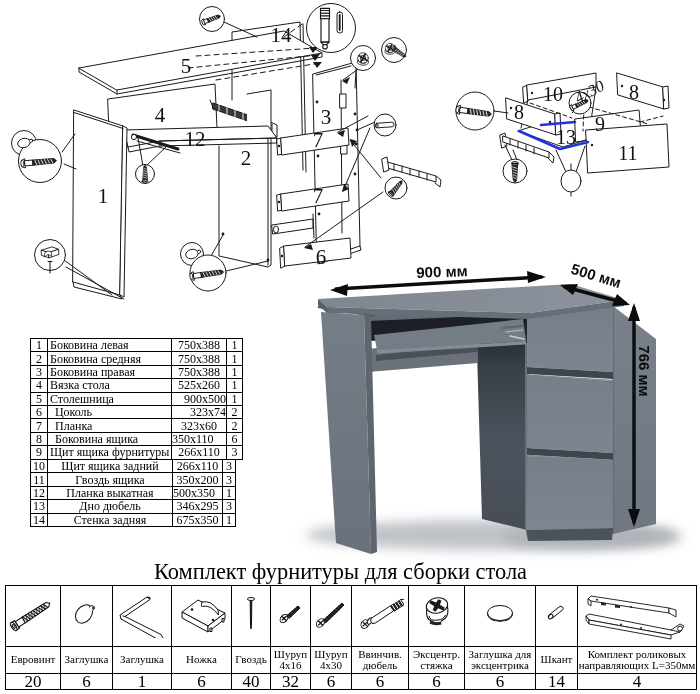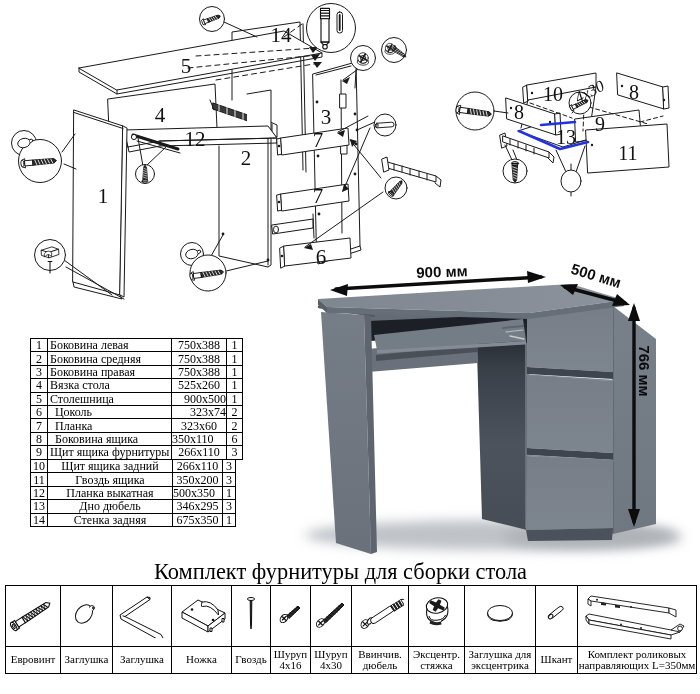--- a/index.html
+++ b/index.html
@@ -654,14 +654,28 @@
 <td class="lab">Ножка</td>
 <td class="lab">Гвоздь</td>
 <td class="lab">Шуруп<br>4х16</td>
 <td class="lab">Шуруп<br>4х30</td>
 <td class="lab">Ввинчив.<br>дюбель</td>
 <td class="lab">Эксцентр.<br>стяжка</td>
 <td class="lab">Заглушка для<br>эксцентрика</td>
 <td class="lab">Шкант</td>
 <td class="lab last">Комплект роликовых<br>направляющих L=350мм</td>
 </tr>
+<tr style="height:14px">
+<td class="num">20</td>
+        <td class="num">6</td>
+        <td class="num">1</td>
+        <td class="num">6</td>
+        <td class="num">40</td>
+        <td class="num">32</td>
+        <td class="num">6</td>
+        <td class="num">6</td>
+        <td class="num">6</td>
+        <td class="num">6</td>
+        <td class="num">14</td>
+        <td class="num">4</td>
+</tr>
 </tbody>
   </table>
 
 </body></html>

